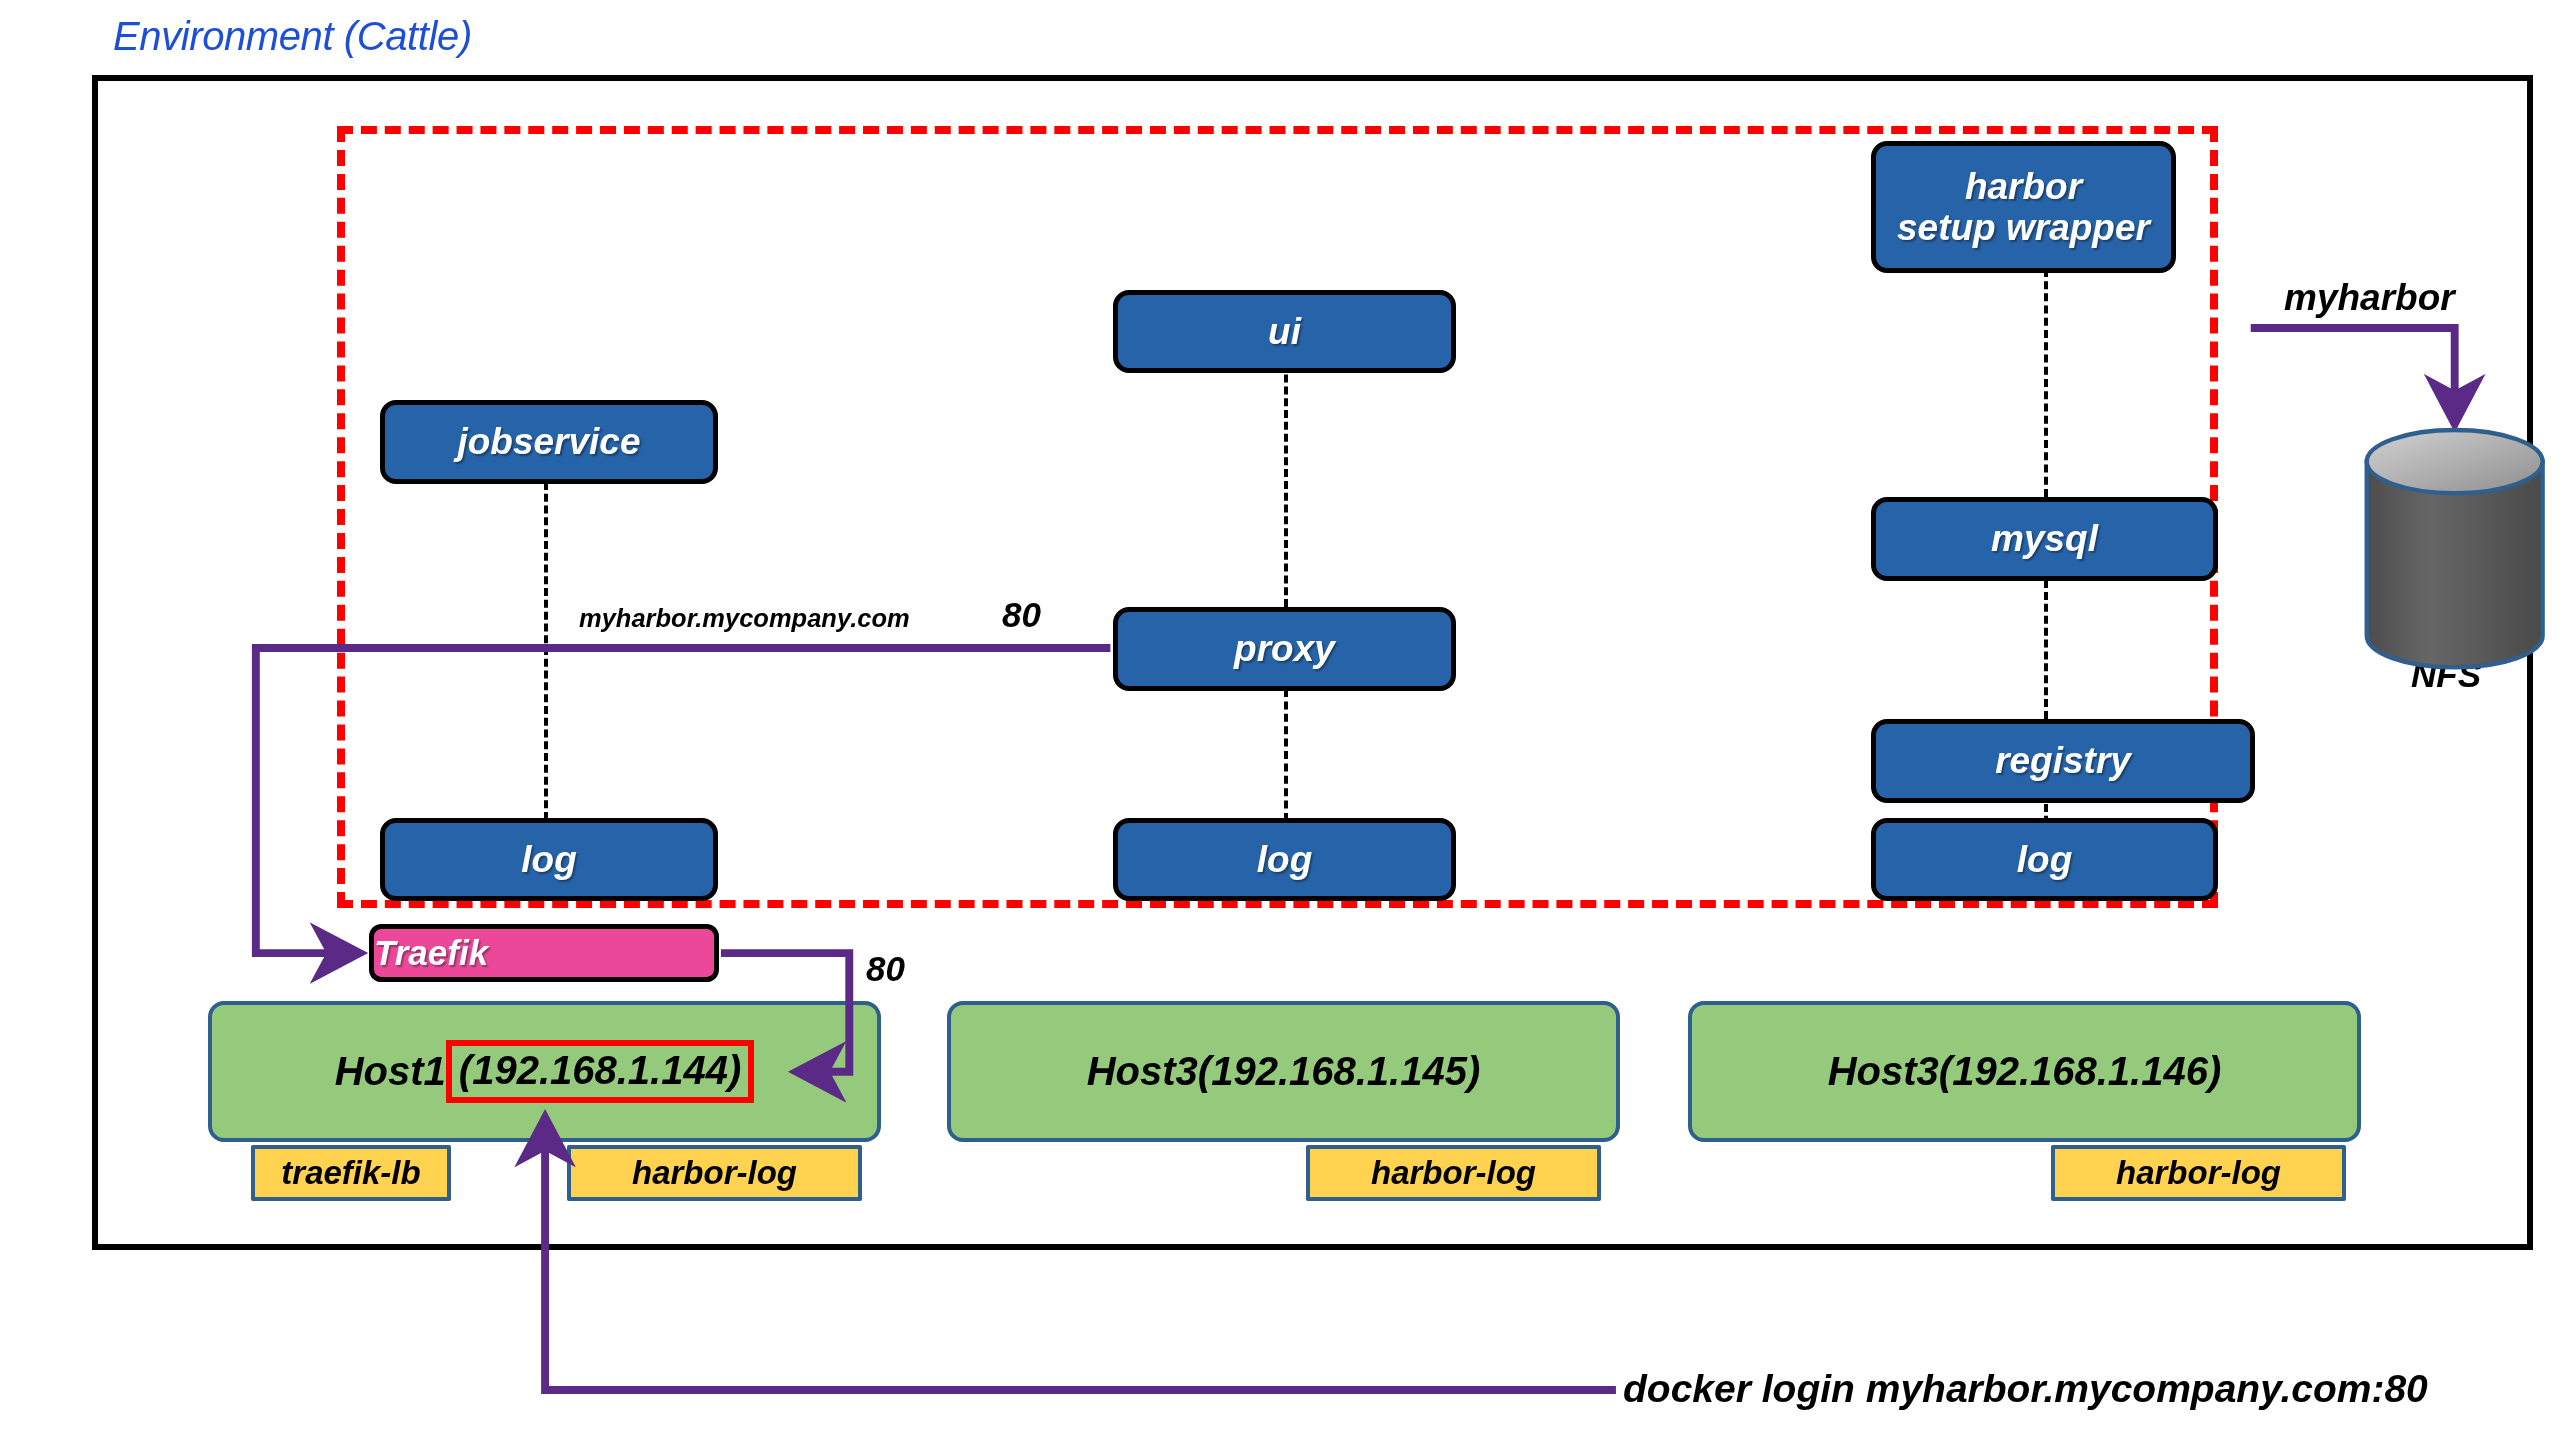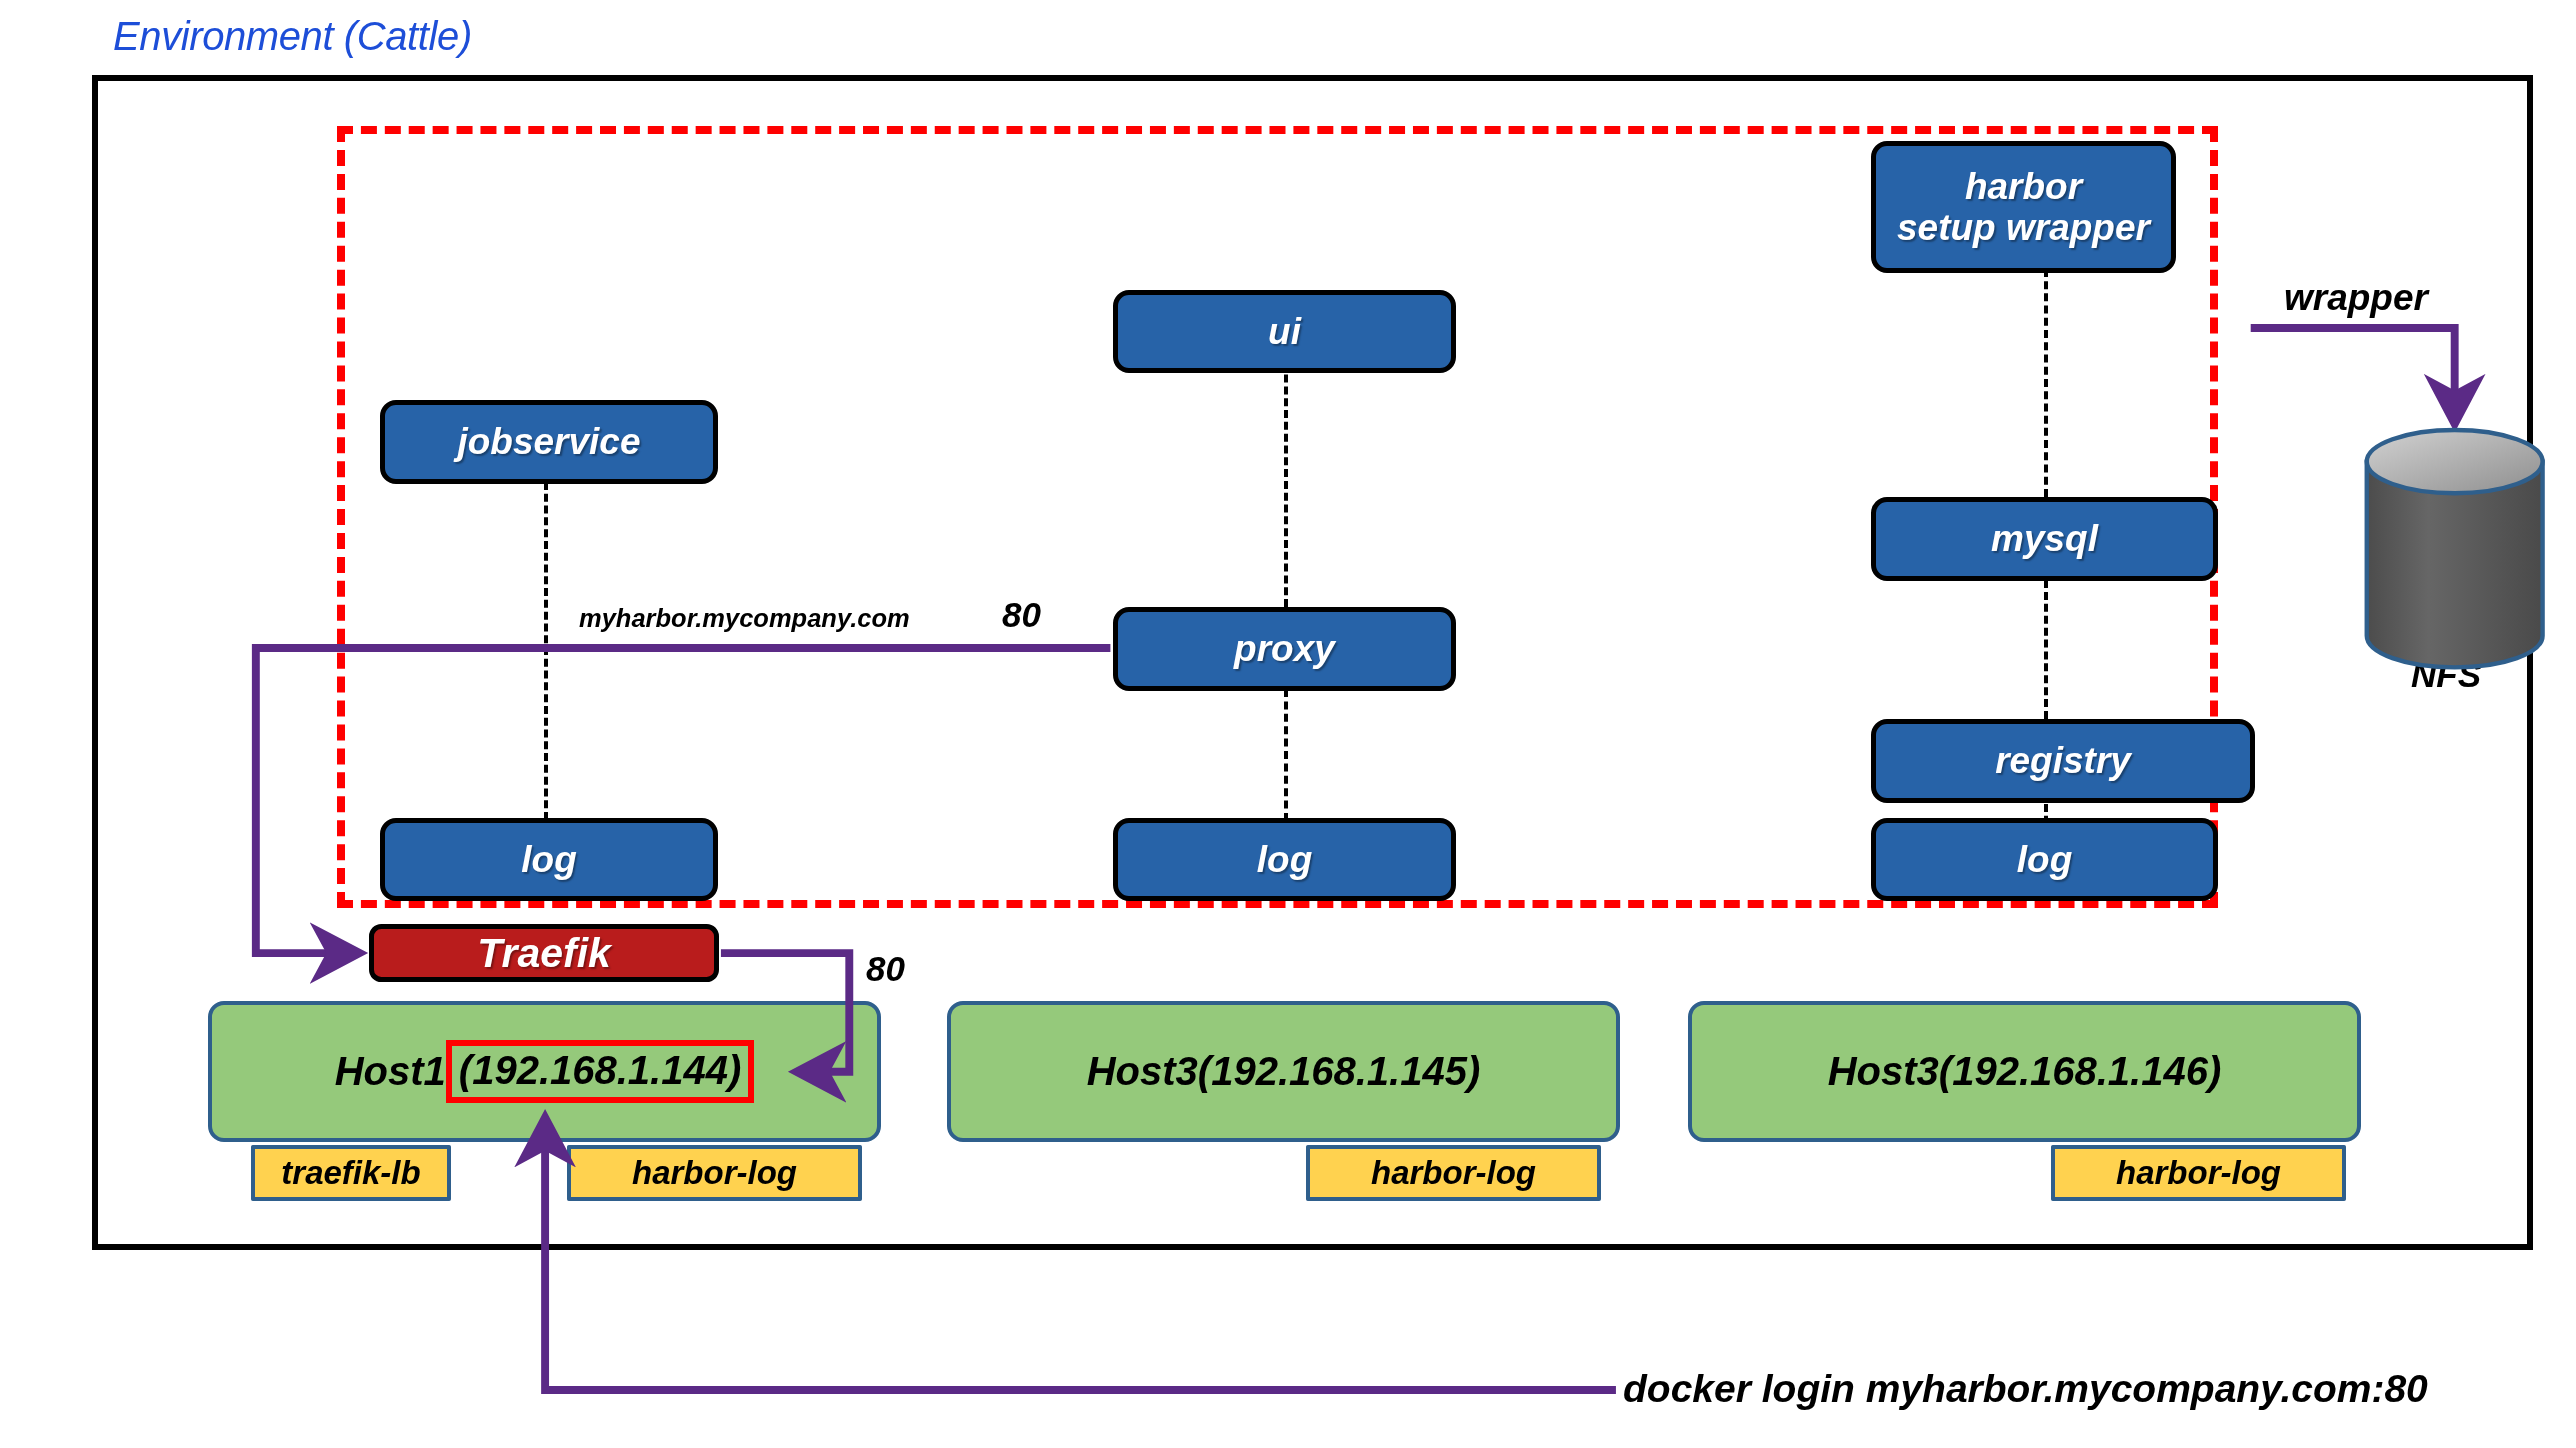--- a/index.html
+++ b/index.html
@@ -70,31 +70,31 @@
     font-style: italic;
     font-size: 37px;
     line-height: 1.12;
     text-align: center;
     text-shadow: 1.8px 1.8px 1.8px rgba(0,0,0,0.35);
   }
 
   
   .traefik {
     position: absolute;
-    background: #b91c1c;
+    background: #ec4899;
     border: 5.3px solid #000000;
     border-radius: 12.3px;
     box-sizing: border-box;
     display: flex;
     align-items: center;
-    justify-content: center;
+    justify-content: flex-start;
     color: #ffffff;
     font-weight: bold;
     font-style: italic;
-    font-size: 41px;
+    font-size: 35px;
     text-shadow: 1.8px 1.8px 1.8px rgba(0,0,0,0.35);
   }
 
   
   .host {
     position: absolute;
     background: #95C97B;
     border: 4.4px solid #2F5F8C;
     border-radius: 16px;
     box-sizing: border-box;
@@ -252,21 +252,21 @@
   <div class="tag" style="left:2051px; top:1145px; width:295px; height:56px;">
     <span>harbor-log</span>
   </div>
 
   <div class="anno anno-host" style="left:579px; top:604px;">myharbor.mycompany.com</div>
 
   <div class="anno anno-port" style="left:1002px; top:595px;">80</div>
 
   <div class="anno anno-port" style="left:866px; top:949px;">80</div>
 
-  <div class="anno anno-vol" style="left:2284px; top:277px;">wrapper</div>
+  <div class="anno anno-vol" style="left:2284px; top:277px;">myharbor</div>
 
   <div class="anno anno-nfs" style="left:2411px; top:655px;">NFS</div>
 
   <div class="anno anno-cmd" style="left:1623px; top:1367px;">docker login myharbor.mycompany.com:80</div>
 
   <svg id="overlay" viewBox="0 0 2930 1648" xmlns="http://www.w3.org/2000/svg">
     <defs>
       <marker id="arrow-purple" markerWidth="9" markerHeight="9" refX="6.2" refY="4.5" orient="auto" markerUnits="strokeWidth">
         <path d="M0,0.6 L7.4,4.5 L0,8.4 L2.1,4.5 Z" fill="#5B2A86"></path>
       </marker>

